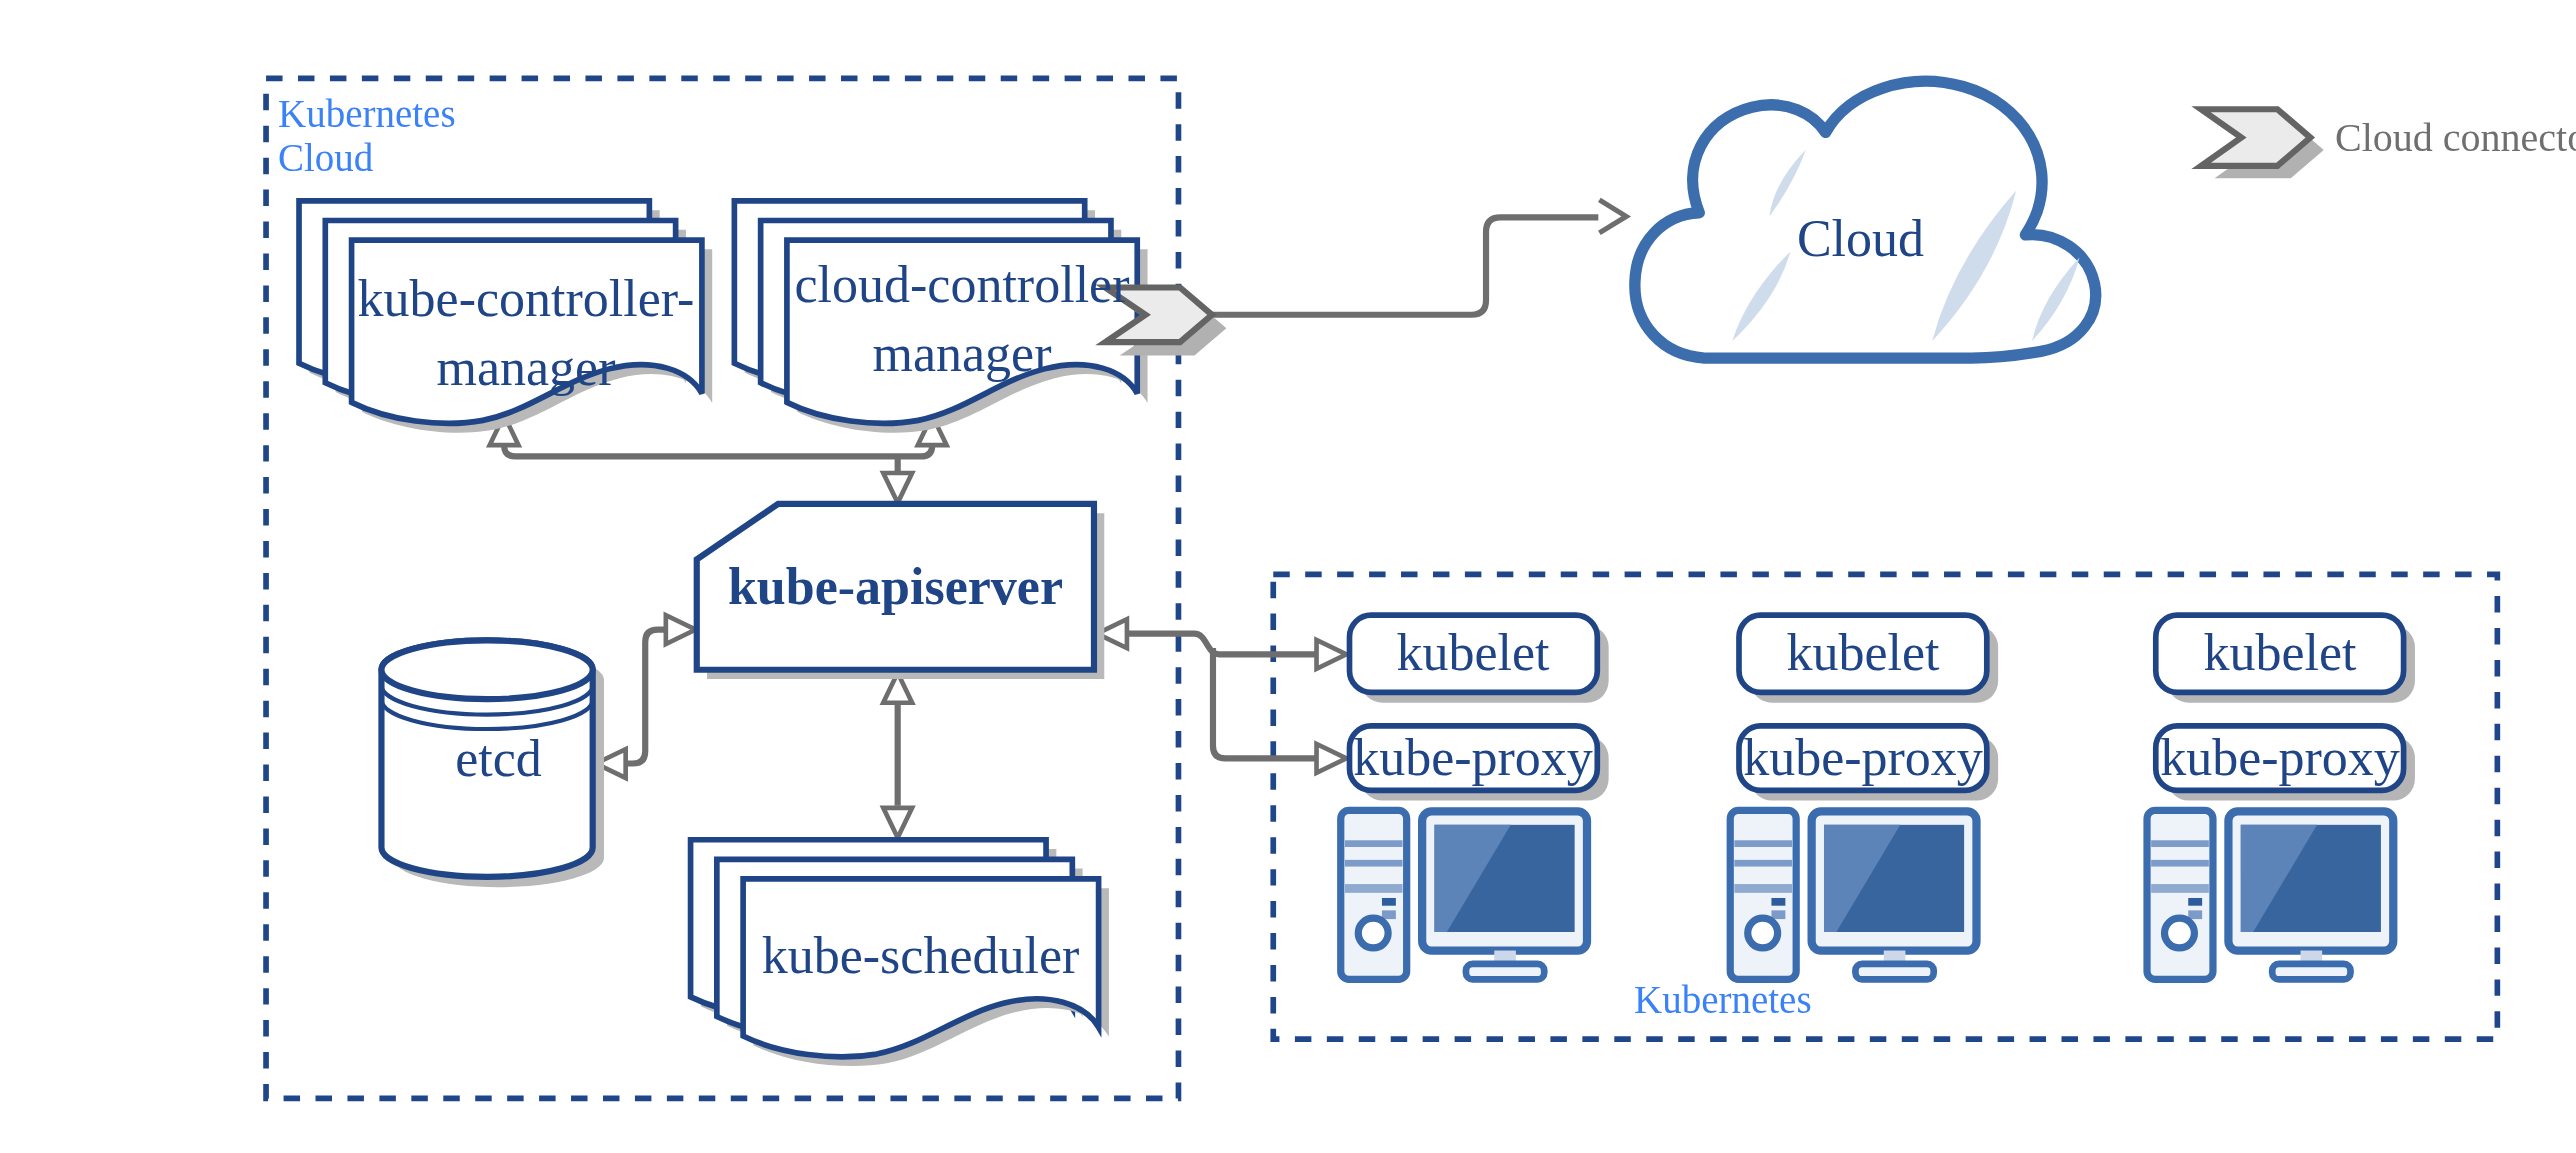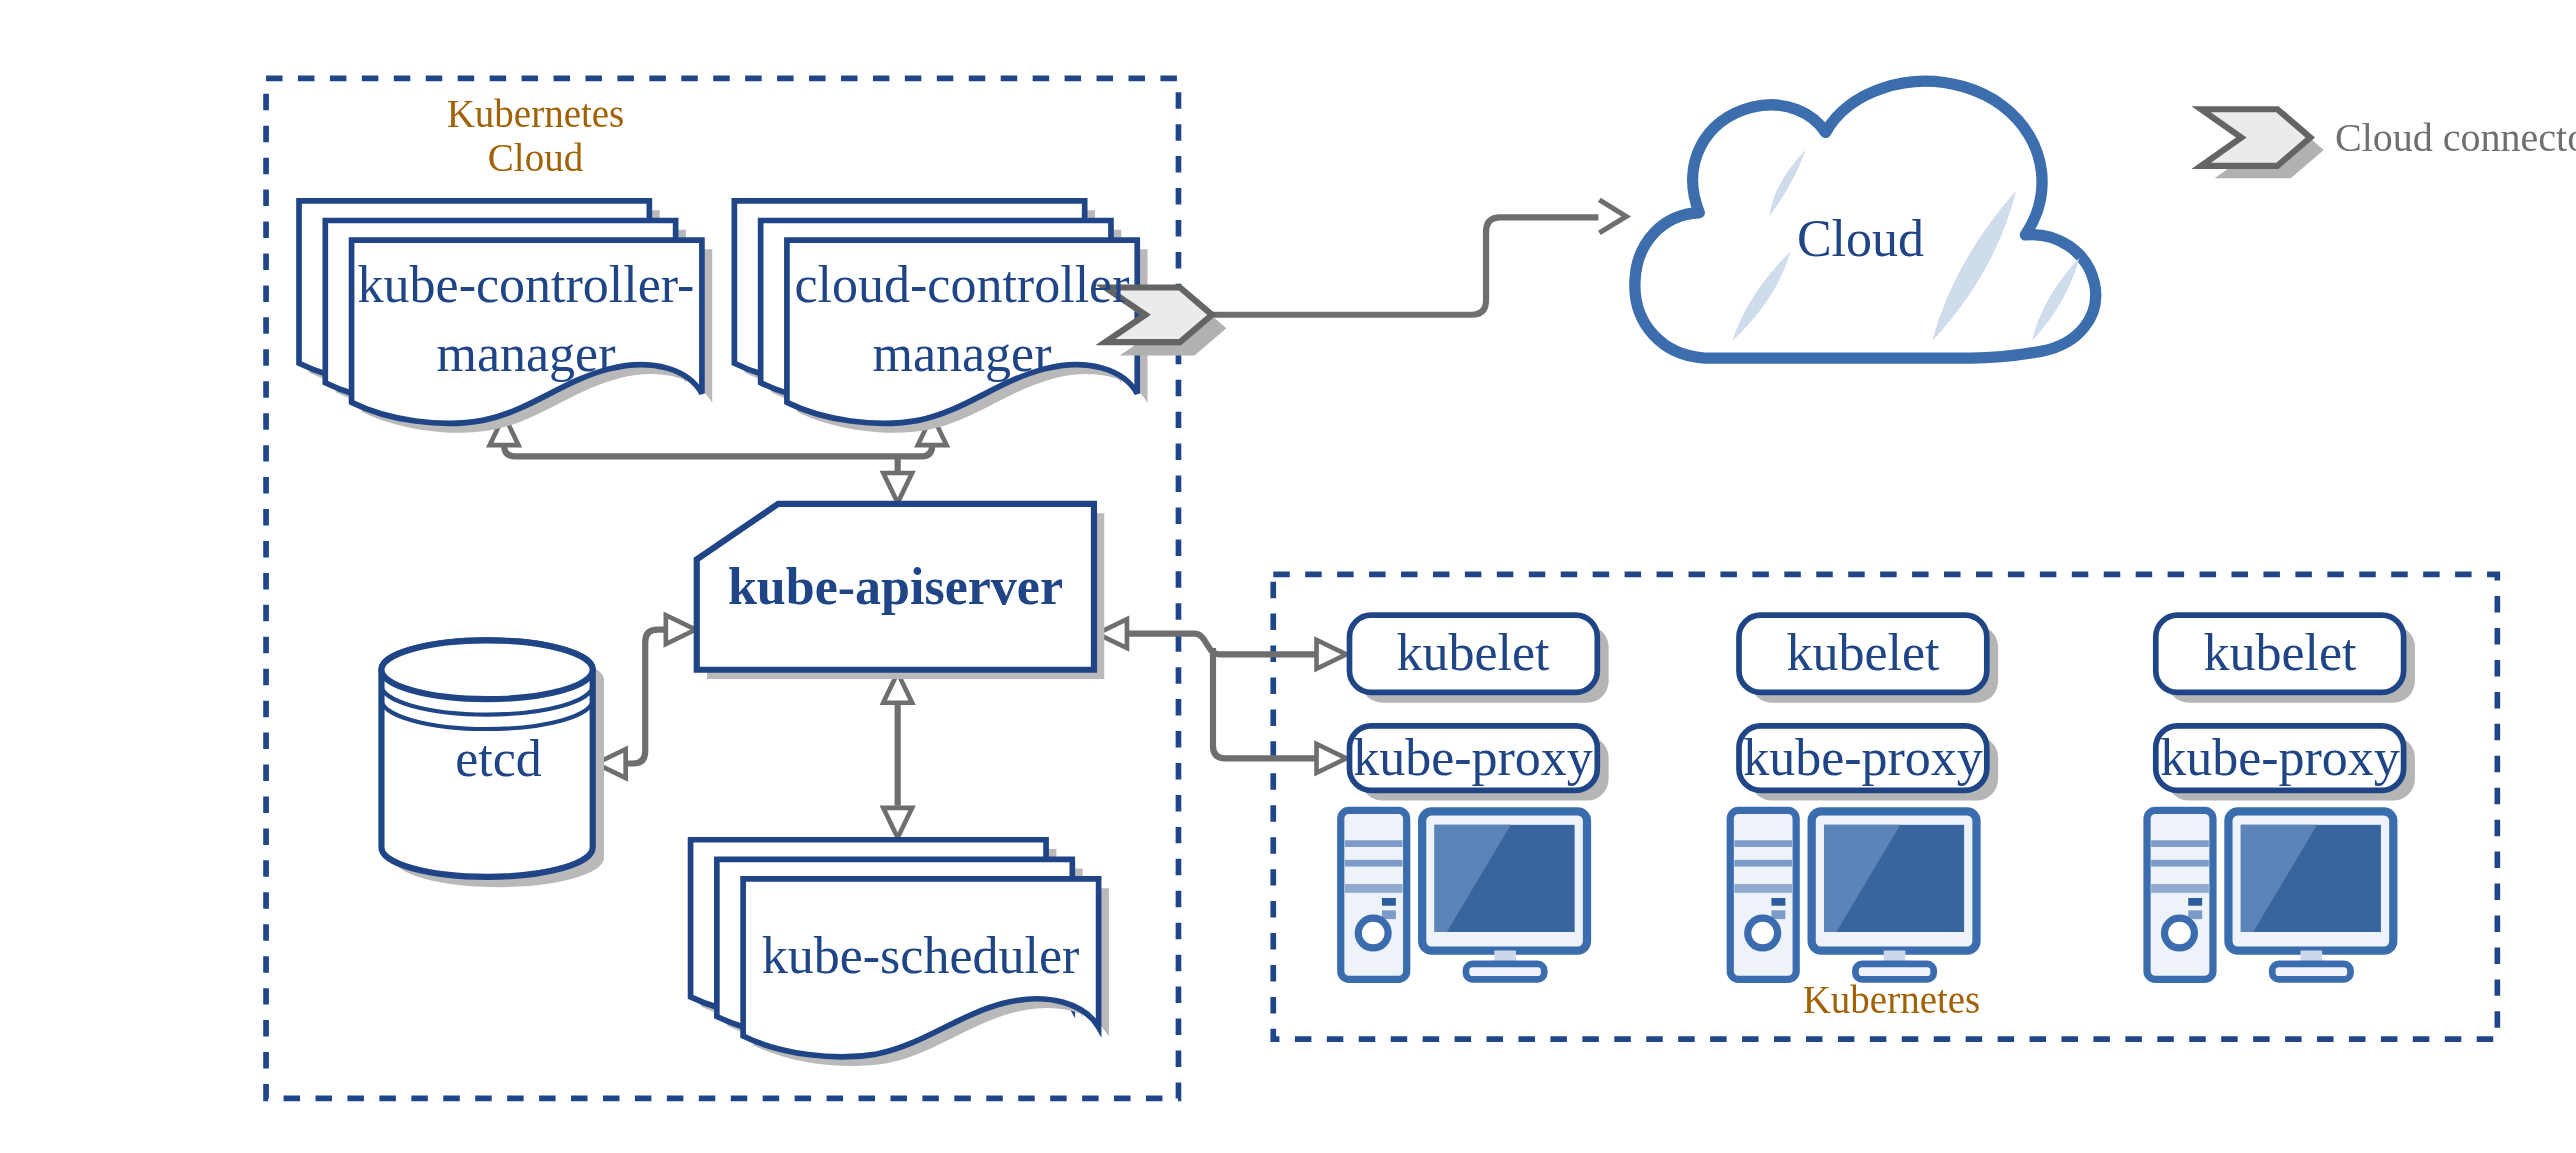--- a/index.html
+++ b/index.html
@@ -1,21 +1,21 @@
 <!DOCTYPE html>
 <html style="font-size:8.2px"><head>
 <meta charset="utf-8">
 <style>
   html,body{margin:0;padding:0;background:#ffffff;}
   #stage{position:relative;width:2665px;height:1153px;background:#ffffff;overflow:hidden;
          font-family:"Liberation Serif","DejaVu Serif",serif;}
   #stage svg.canvas{position:absolute;left:0;top:0;}
   .lbl{position:absolute;display:flex;flex-direction:column;align-items:center;justify-content:center;
        text-align:center;color:#1f4586;font-size:52px;line-height:1.32;white-space:nowrap;}
-  .title{position:absolute;text-align:center;color:#a16207;font-size:39px;line-height:1.12;}
+  .title{position:absolute;text-align:left;color:#3b82f6;font-size:39px;line-height:1.12;}
   .title span{display:block;}
   .legendtxt{position:absolute;display:flex;align-items:center;color:#6f6f6f;font-size:40px;}
 </style>
 </head>
 <body>
 
 <div id="stage">
 
 <svg class="canvas" width="2665" height="1153" viewBox="0 0 5172 2238">
   <defs>
@@ -177,21 +177,21 @@
     <rect x="4184" y="1409" width="481" height="125" rx="42" fill="#ffffff" stroke="#1f4586" stroke-width="11"></rect>
     <use href="#pc-def" x="4167" y="1573"></use>
   </g>
 </svg>
 
 <div class="title" style="left:278px;top:92px;width:515px;">
   <span>Kubernetes</span>
   <span>Cloud</span>
 </div>
 
-<div class="lbl" style="left:351px;top:242px;width:350px;height:155px;">
+<div class="lbl" style="left:351px;top:256px;width:350px;height:155px;">
   <span>kube-controller-</span>
   <span>manager</span>
 </div>
 
 <div class="lbl" style="left:787px;top:242px;width:350px;height:155px;">
   <span>cloud-controller</span>
   <span>manager</span>
 </div>
 
 <div class="lbl" style="left:697px;top:504px;width:397px;height:166px;font-weight:bold;">kube-apiserver</div>

